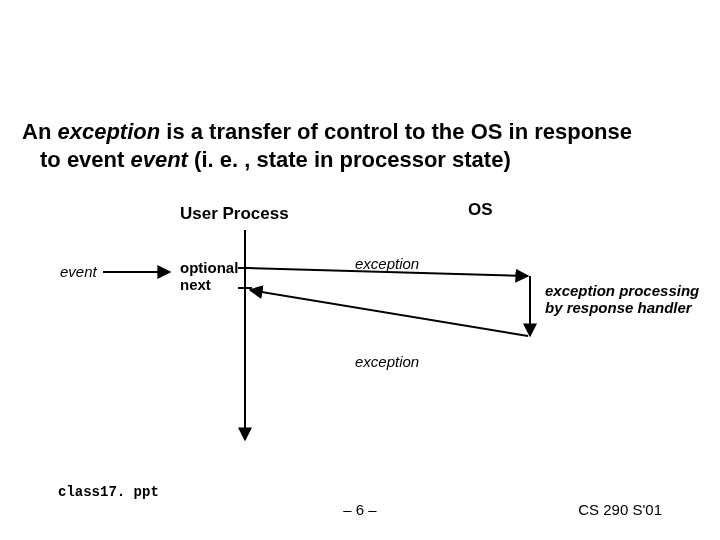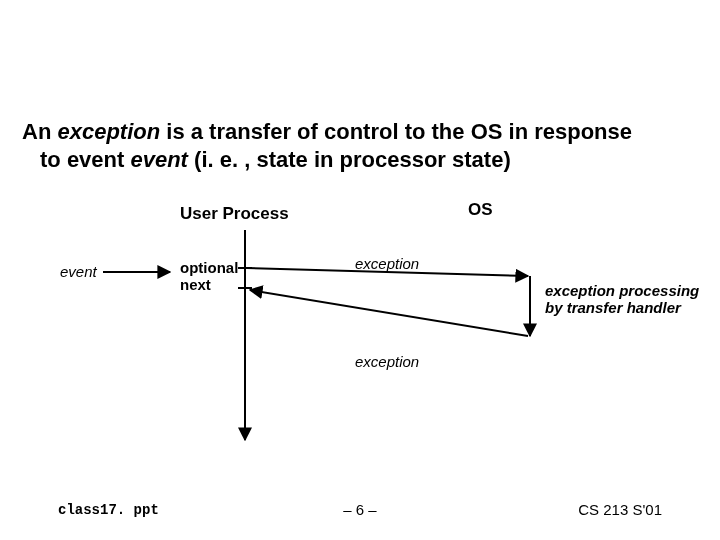--- a/index.html
+++ b/index.html
@@ -57,21 +57,21 @@
   }
   .small-both {
     position: absolute;
     font-style: italic;
     font-size: 15px;
   }
   .small-both .roman { font-style: normal; }
   .footer-left {
     position: absolute;
     left: 58px;
-    bottom: 22px;
+    bottom: 40px;
     font-family: "Courier New", monospace;
     font-size: 14px;
     font-weight: bold;
   }
   .footer-center {
     position: absolute;
     left: 0;
     width: 720px;
     bottom: 22px;
     text-align: center;
@@ -109,32 +109,32 @@
   <div class="header-label" style="left:468px; top:200px;">OS</div>
 
   <div class="small-italic" style="left:60px; top:263px;">event</div>
   <div class="small-bold" style="left:180px; top:259px; text-align:right; width:55px;">optional</div>
   <div class="small-bold" style="left:180px; top:276px; text-align:left; width:55px;">next</div>
 
   <div class="small-italic" style="left:355px; top:255px;">exception</div>
 
   <div class="small-italic" style="left:545px; top:282px;font-weight:bold;">
     <div>exception processing</div>
-    <div>by transfer handler</div>
+    <div>by response handler</div>
   </div>
 
   <div class="small-both" style="left:355px; top:353px;">
     <div>
       <span>exception</span>
     </div>
   </div>
 
   <div class="footer-left">class17. ppt</div>
   <div class="footer-center">– 6 –</div>
-  <div class="footer-right">CS 213 S'01</div>
+  <div class="footer-right">CS 290 S'01</div>
 
   <svg class="diagram" viewBox="0 0 720 540">
     <defs>
       <marker id="arrow" viewBox="0 0 10 10" refX="9" refY="5" markerWidth="7" markerHeight="7" orient="auto-start-reverse">
         <path d="M 0 0 L 10 5 L 0 10 z" fill="#000"></path>
       </marker>
     </defs>
 
     <line x1="245" y1="230" x2="245" y2="440" stroke="#000" stroke-width="2" marker-end="url(#arrow)"></line>
 

